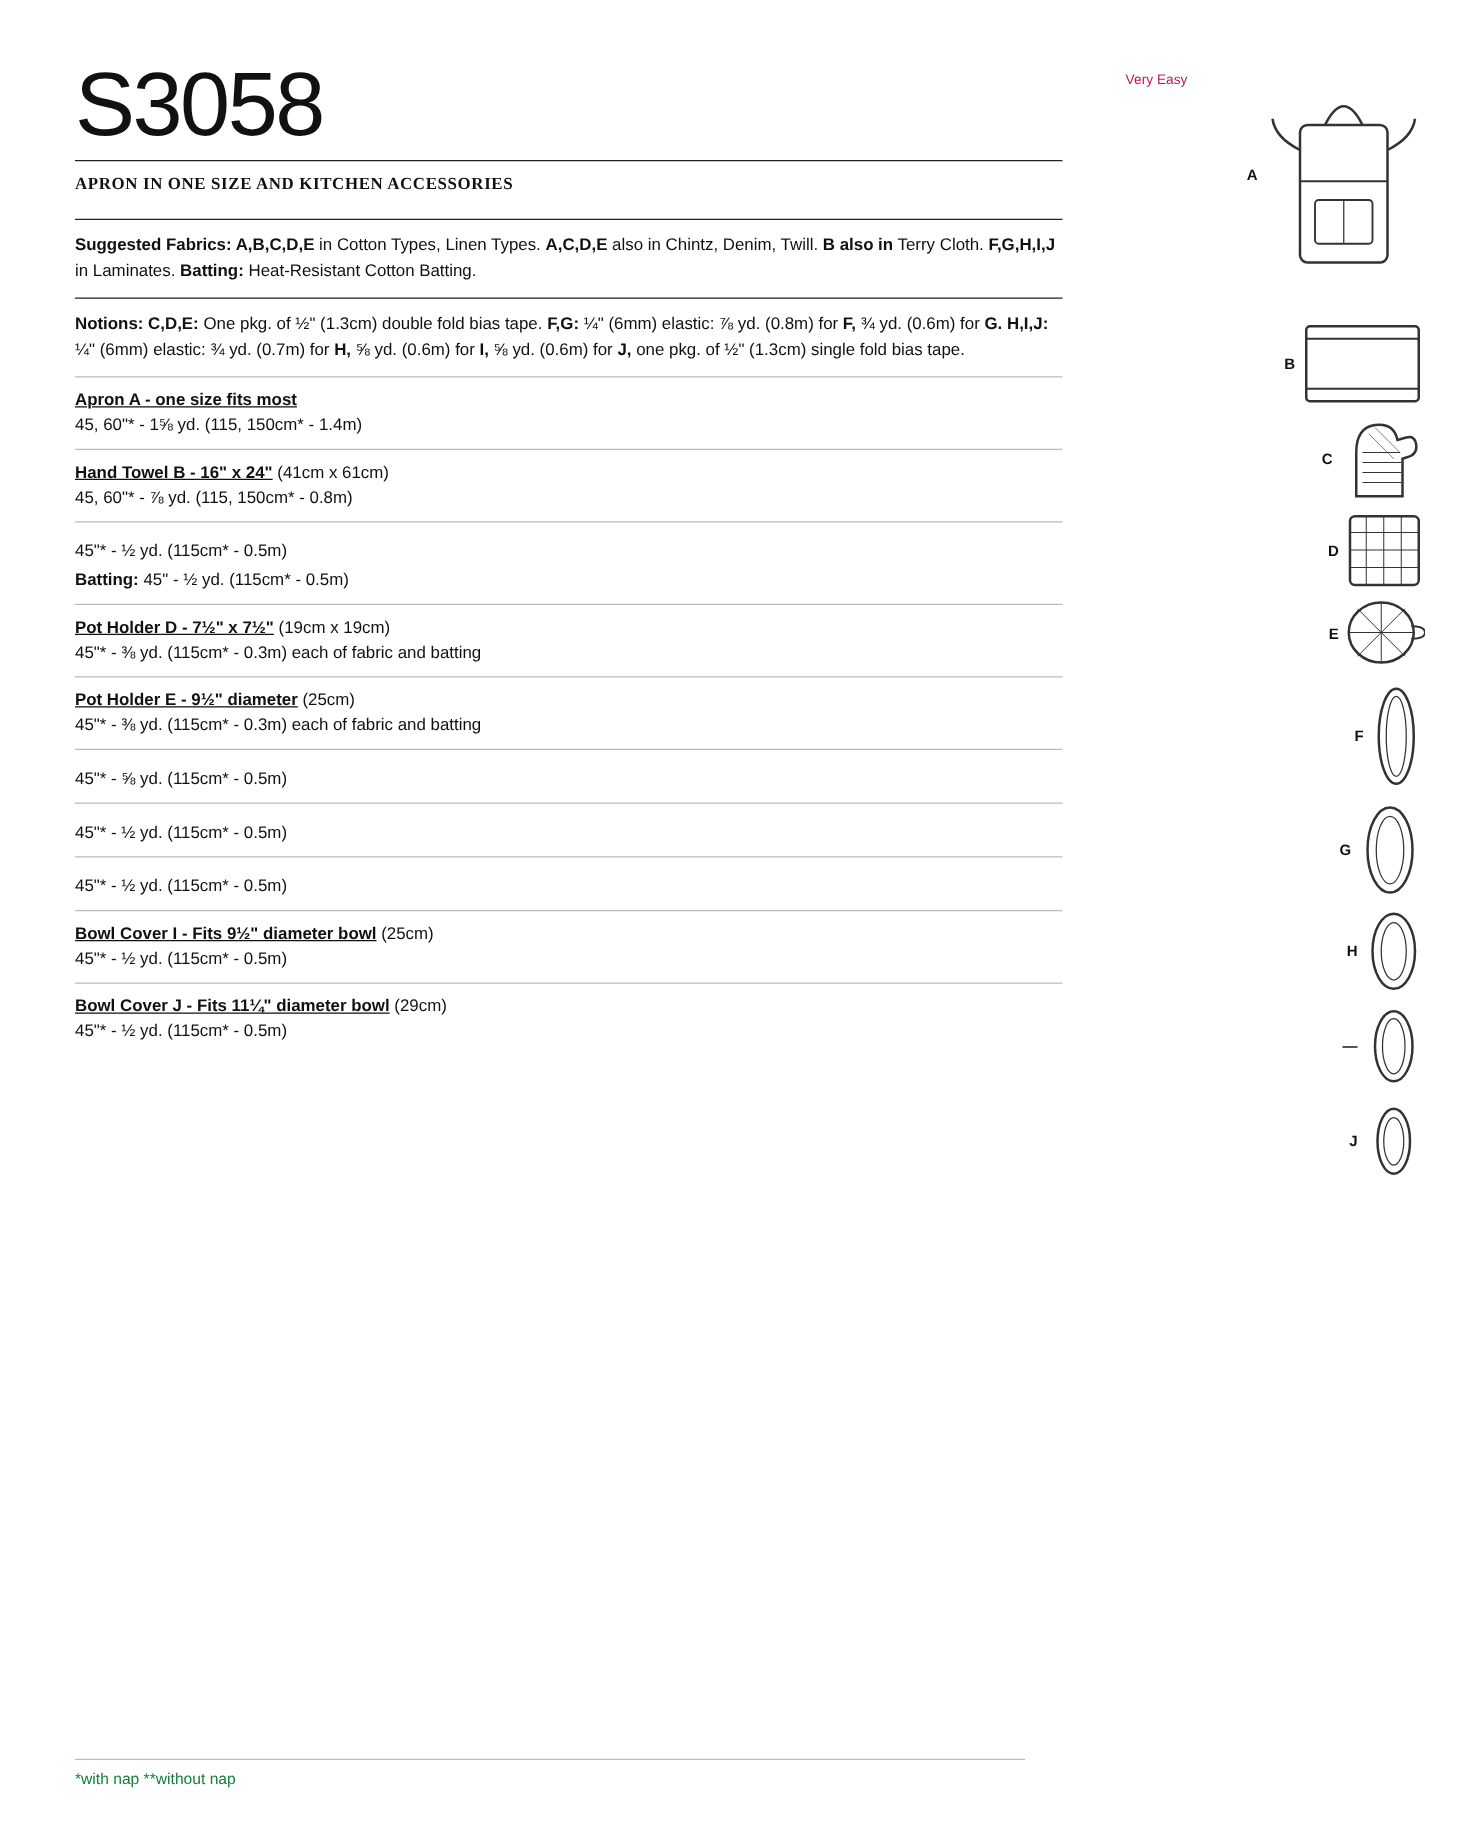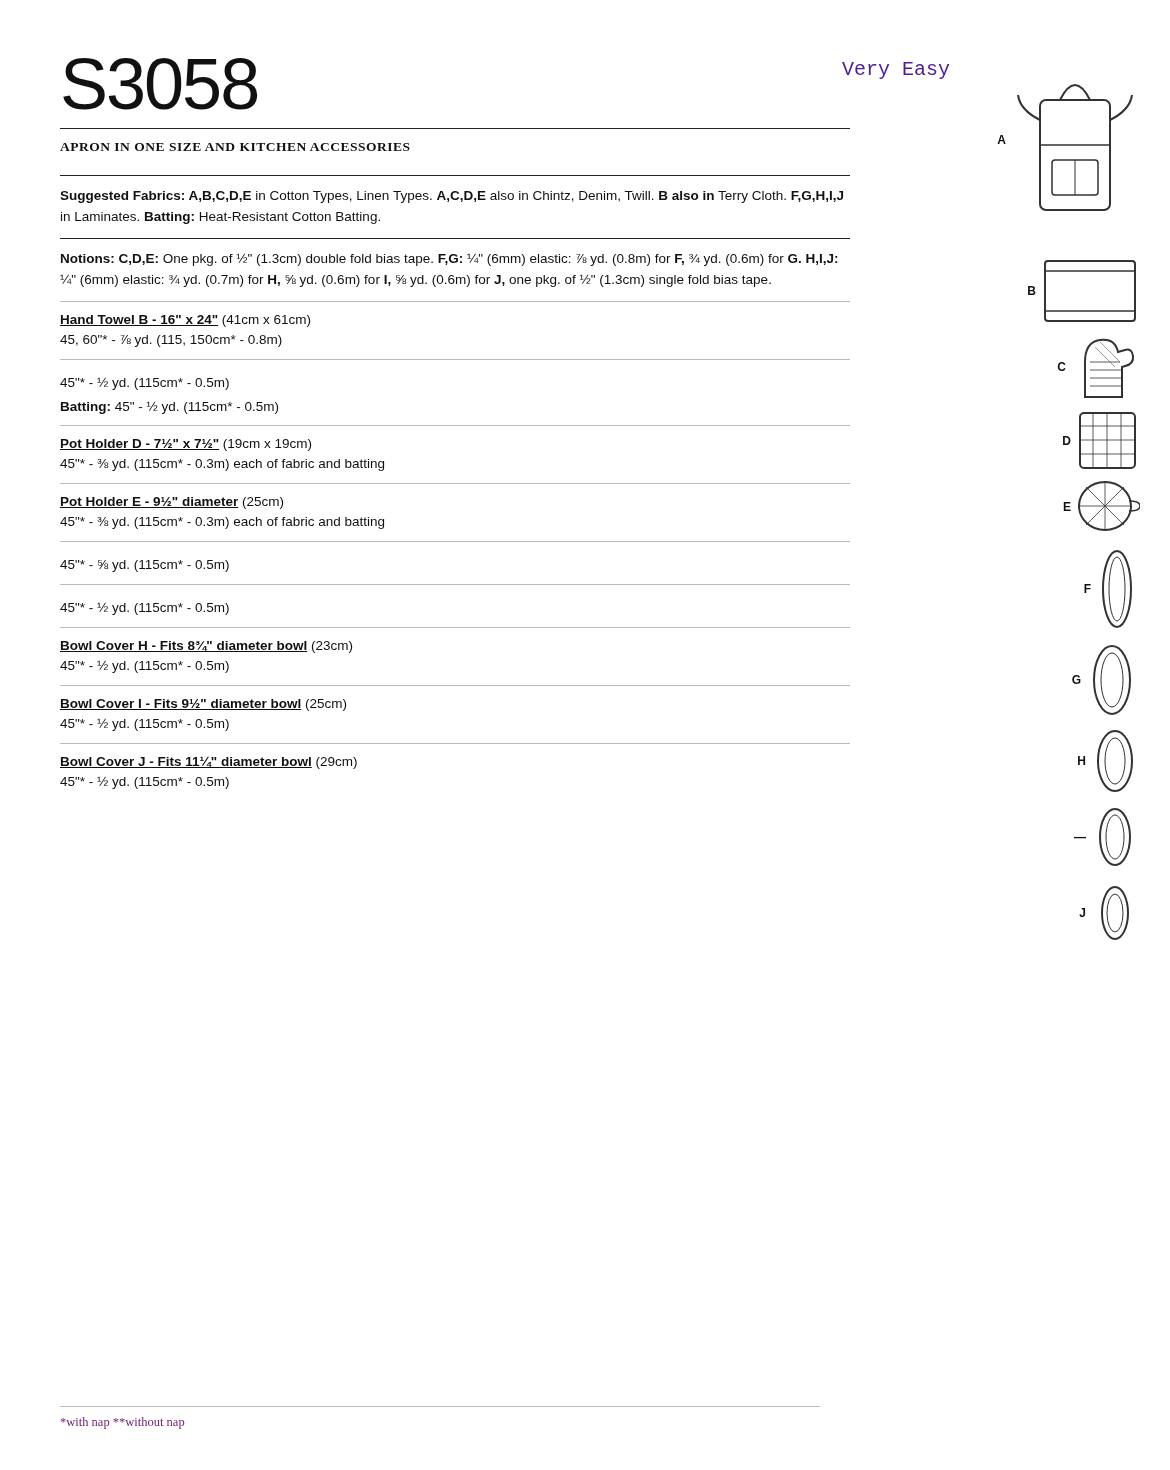--- a/index.html
+++ b/index.html
@@ -17,23 +17,22 @@
       font-size: 72px;
       font-weight: 400;
       line-height: 1;
       letter-spacing: -2px;
       margin-bottom: 4px;
     }
     .very-easy {
       position: absolute;
       top: 58px;
       right: 220px;
-      font-size: 20px;
-      color: #4c1d95;
-      font-family: Liberation Mono, monospace;
+      font-size: 11px;
+      color: #be185d;
     }
     .title {
       font-size: 13.5px;
       font-weight: 700;
       text-transform: uppercase;
       letter-spacing: 0.5px;
       margin-bottom: 20px;
       margin-top: 6px;
       font-family: Liberation Serif, serif;
     }
@@ -73,25 +72,24 @@
     }
     .section-block p {
       line-height: 1.55;
       margin-top: 3px;
     }
     .footnote {
       position: absolute;
       bottom: 40px;
       left: 60px;
       font-size: 12.5px;
-      color: #701a75;
+      color: #15803d;
       border-top: 1px solid #bbb;
       padding-top: 8px;
       width: 760px;
-      font-family: Liberation Serif, serif;
     }
 
     
     .illus-apron {
       width: 130px;
       height: 200px;
     }
     .illus-towel {
       width: 100px;
       height: 70px;
@@ -148,20 +146,24 @@
 
   <p class="para">
     <span class="section-bold">Suggested Fabrics: A,B,C,D,E</span> in Cotton Types, Linen Types. <span class="section-bold">A,C,D,E</span> also in Chintz, Denim, Twill. <span class="section-bold">B also in</span> Terry Cloth. <span class="section-bold">F,G,H,I,J</span> in Laminates. <span class="section-bold">Batting:</span> Heat-Resistant Cotton Batting.
   </p>
   <hr class="divider">
 
   <p class="para">
     <span class="section-bold">Notions: C,D,E:</span> One pkg. of ½" (1.3cm) double fold bias tape. <span class="section-bold">F,G:</span> ¼" (6mm) elastic: ⅞ yd. (0.8m) for <span class="section-bold">F,</span> ¾ yd. (0.6m) for <span class="section-bold">G. H,I,J:</span> ¼" (6mm) elastic: ¾ yd. (0.7m) for <span class="section-bold">H,</span> ⅝ yd. (0.6m) for <span class="section-bold">I,</span> ⅝ yd. (0.6m) for <span class="section-bold">J,</span> one pkg. of ½" (1.3cm) single fold bias tape.
   </p>
 
+  <div class="section-block">
+    <div><span class="section-title">Apron A - one size fits most</span></div>
+    <p>45, 60"* - 1⅝ yd. (115, 150cm* - 1.4m)</p>
+  </div>
 
   <div class="section-block">
     <div><span class="section-title">Hand Towel B - 16" x 24"</span> (41cm x 61cm)</div>
     <p>45, 60"* - ⅞ yd. (115, 150cm* - 0.8m)</p>
   </div>
 
   <div class="section-block">
     <p>45"* - ½ yd. (115cm* - 0.5m)</p>
     <p><span class="section-bold">Batting:</span> 45" - ½ yd. (115cm* - 0.5m)</p>
   </div>
@@ -178,21 +180,20 @@
 
   <div class="section-block">
     <p>45"* - ⅝  yd. (115cm* - 0.5m)</p>
   </div>
 
   <div class="section-block">
     <p>45"* - ½ yd. (115cm* - 0.5m)</p>
   </div>
 
   <div class="section-block">
-    <div><span class="section-title">Bowl Cover H - Fits 8¾" diameter bowl</span> (23cm)</div>
     <p>45"* - ½ yd. (115cm* - 0.5m)</p>
   </div>
 
   <div class="section-block">
     <div><span class="section-title">Bowl Cover I - Fits 9½" diameter bowl</span> (25cm)</div>
     <p>45"* - ½ yd. (115cm* - 0.5m)</p>
   </div>
 
   <div class="section-block">
     <div><span class="section-title">Bowl Cover J - Fits 11¼" diameter bowl</span> (29cm)</div>

